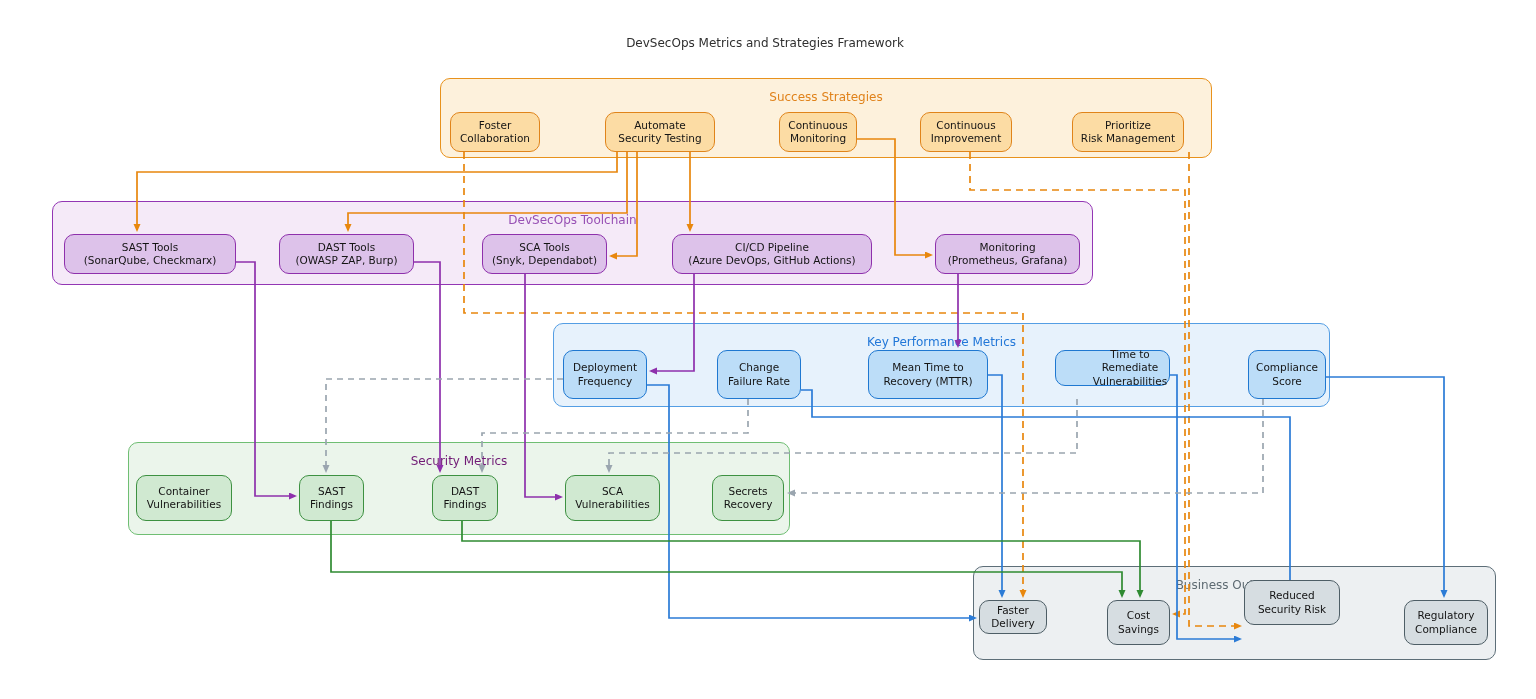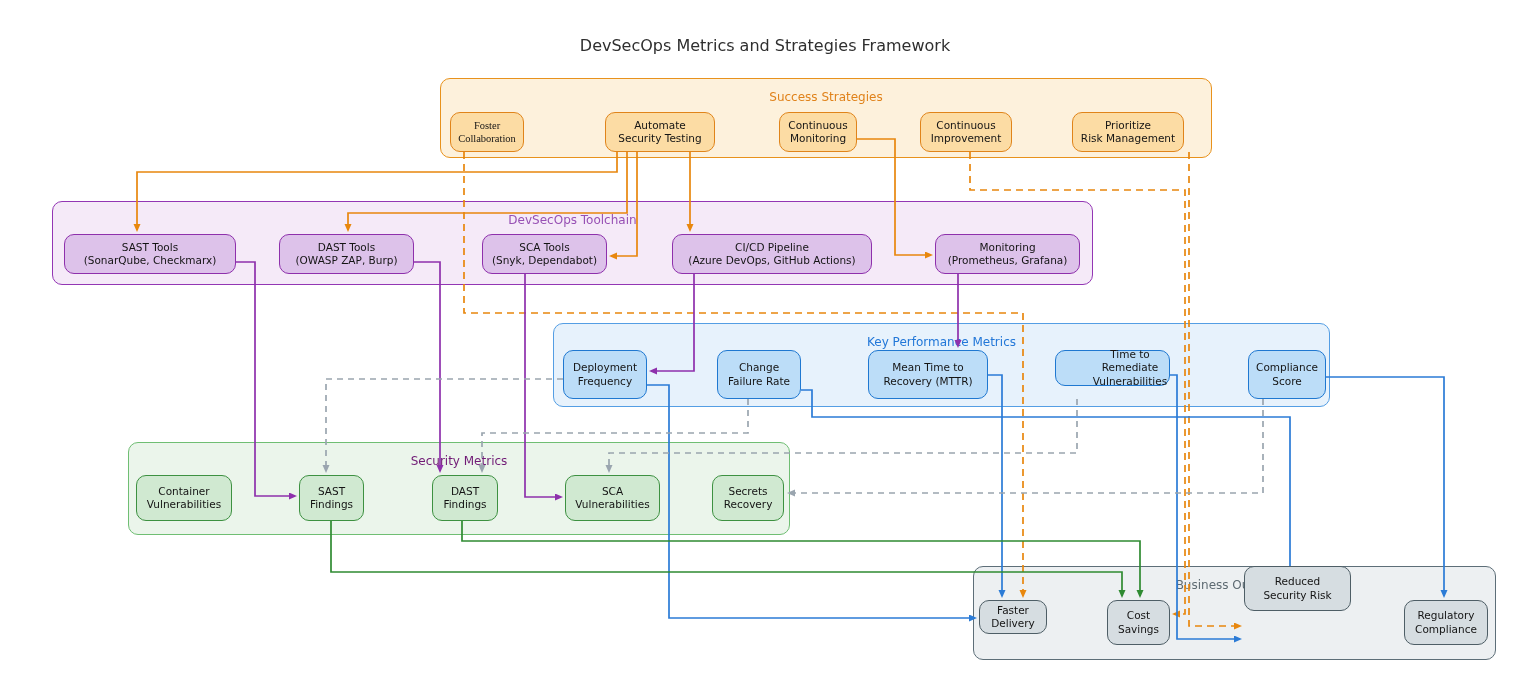--- a/index.html
+++ b/index.html
@@ -1,19 +1,19 @@
 <!DOCTYPE html>
 <html><head>
 <meta charset="utf-8">
 <style>
   html,body{margin:0;padding:0;background:#ffffff;}
   #canvas{position:relative;width:1536px;height:699px;background:#ffffff;
           font-family:"DejaVu Sans","Liberation Sans",sans-serif;overflow:hidden;}
   .title{position:absolute;left:0;top:36px;width:1530px;text-align:center;
-         font-size:16px;color:#2f2f2f;}
+         font-size:12px;color:#2f2f2f;}
   .cluster{position:absolute;border-radius:10px;border:1.4px solid;z-index:1;box-sizing:border-box;}
   .cluster-label{position:absolute;top:11px;left:0;width:100%;text-align:center;
                  font-size:12px;z-index:2;}
   #edge-layer{position:absolute;left:0;top:0;z-index:3;}
   .node{position:absolute;border-radius:10px;border:1.6px solid;z-index:4;box-sizing:border-box;
         display:flex;align-items:center;justify-content:center;text-align:center;
         white-space:pre-line;font-size:10.5px;line-height:1.25;color:#141414;padding:1px 2px;}
   .c-success{background:#FDF1DC;border-color:#E8921C;}
   .c-toolchain{background:#F5EAF8;border-color:#9336B4;}
   .c-kpm{background:#E7F2FC;border-color:#549EE4;}
@@ -90,21 +90,21 @@
       <polyline points="1170,375 1177,375 1177,639 1240,639" fill="none" stroke="#2B7BD6" stroke-width="1.7" marker-end="url(#arrow-blue)"></polyline>
       <polyline points="1326,377 1444,377 1444,596" fill="none" stroke="#2B7BD6" stroke-width="1.7" marker-end="url(#arrow-blue)"></polyline>
       <polyline points="331,521 331,572 1122,572 1122,596" fill="none" stroke="#2F8B32" stroke-width="1.7" marker-end="url(#arrow-green)"></polyline>
       <polyline points="462,521 462,541 1140,541 1140,596" fill="none" stroke="#2F8B32" stroke-width="1.7" marker-end="url(#arrow-green)"></polyline>
       <polyline points="563,379 326,379 326,471" fill="none" stroke="#9AA5AF" stroke-width="1.7" stroke-dasharray="6,5" marker-end="url(#arrow-gray)"></polyline>
       <polyline points="748,399 748,433 482,433 482,471" fill="none" stroke="#9AA5AF" stroke-width="1.7" stroke-dasharray="6,5" marker-end="url(#arrow-gray)"></polyline>
       <polyline points="1077,399 1077,453 609,453 609,471" fill="none" stroke="#9AA5AF" stroke-width="1.7" stroke-dasharray="6,5" marker-end="url(#arrow-gray)"></polyline>
       <polyline points="1263,399 1263,493 789,493" fill="none" stroke="#9AA5AF" stroke-width="1.7" stroke-dasharray="6,5" marker-end="url(#arrow-gray)"></polyline>
     </svg>
 
-  <div class="node n-success" style="left:450px;top:112px;width:74px;height:40px;font-family:Liberation Serif, serif;">Foster
+  <div class="node n-success" style="left:450px;top:112px;width:90px;height:40px;">Foster
 Collaboration</div>
   <div class="node n-success" style="left:605px;top:112px;width:110px;height:40px;">Automate
 Security Testing</div>
   <div class="node n-success" style="left:779px;top:112px;width:78px;height:40px;">Continuous
 Monitoring</div>
   <div class="node n-success" style="left:920px;top:112px;width:92px;height:40px;">Continuous
 Improvement</div>
   <div class="node n-success" style="left:1072px;top:112px;width:112px;height:40px;">Prioritize
 Risk Management</div>
 
@@ -138,18 +138,18 @@
 Findings</div>
   <div class="node n-security" style="left:565px;top:475px;width:95px;height:46px;">SCA
 Vulnerabilities</div>
   <div class="node n-security" style="left:712px;top:475px;width:72px;height:46px;">Secrets
 Recovery</div>
 
   <div class="node n-outcomes" style="left:979px;top:600px;width:68px;height:34px;">Faster
 Delivery</div>
   <div class="node n-outcomes" style="left:1107px;top:600px;width:63px;height:45px;">Cost
 Savings</div>
-  <div class="node n-outcomes" style="left:1244px;top:566px;width:107px;height:45px;">Reduced
+  <div class="node n-outcomes" style="left:1244px;top:580px;width:96px;height:45px;">Reduced
 Security Risk</div>
   <div class="node n-outcomes" style="left:1404px;top:600px;width:84px;height:45px;">Regulatory
 Compliance</div>
 
 </div>
 
 </body></html>

